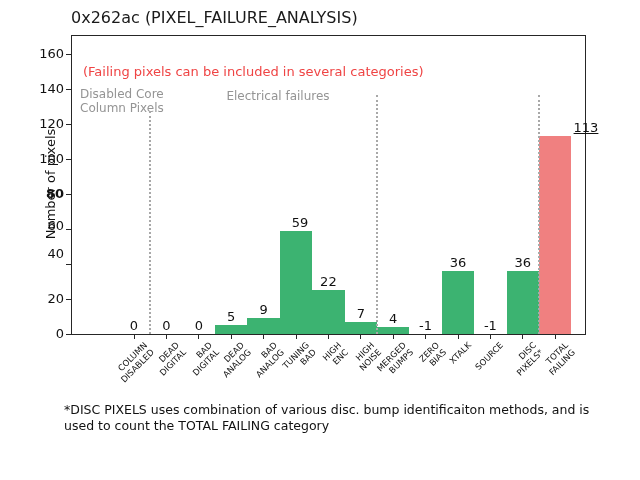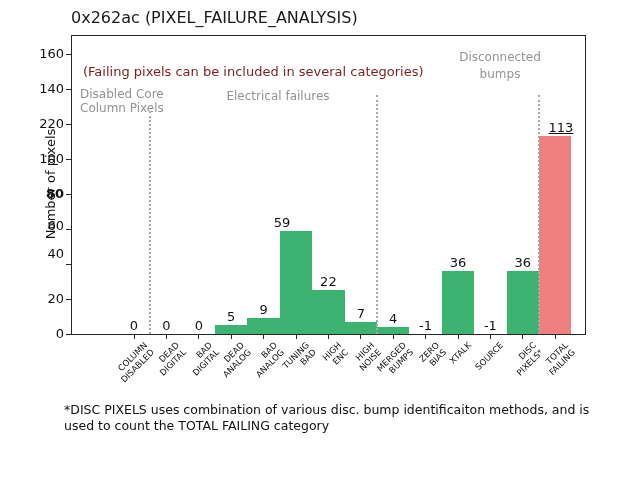--- a/index.html
+++ b/index.html
@@ -12,59 +12,57 @@
   .bar{position:absolute;}
   .vlabel{position:absolute;width:44px;text-align:center;font-size:13px;line-height:16px;color:#111;}
   .ytick{position:absolute;width:5px;height:1px;background:#262626;}
   .yticklabel{position:absolute;width:34px;text-align:right;font-size:13px;line-height:16px;color:#111;}
   .xtick{position:absolute;width:1px;height:4px;background:#262626;}
   .xlabel{position:absolute;width:110px;text-align:right;font-size:8.5px;line-height:10px;color:#111;
           transform-origin:100% 0;transform:rotate(-45deg);white-space:pre-line;}
   .separator{position:absolute;width:0;border-left:2px dotted #a8a8a8;}
   .ann{position:absolute;white-space:pre-line;}
   #ann-independent-1{left:83px;top:45px;font-size:13px;line-height:16px;color:#111;}
-  #ann-independent-2{left:83px;top:64px;font-size:13px;line-height:16px;color:#7f1d1d;}
+  #ann-independent-2{left:83px;top:64px;font-size:13px;line-height:16px;color:#ef4444;}
   #ann-disabled-core{left:80px;top:88px;font-size:12px;line-height:13.5px;color:#949494;}
   #ann-electrical{left:278px;top:90px;transform:translateX(-50%);font-size:12px;line-height:13px;color:#949494;}
   #ann-disconnected{left:500px;top:49px;transform:translateX(-50%);font-size:12px;line-height:17px;color:#949494;text-align:center;}
   #footnote{left:64px;top:402px;width:540px;font-size:12.5px;line-height:15.5px;color:#111;}
 </style>
 </head>
 <body>
 
 <div id="figure">
   <div id="chart-title" class="abs">0x262ac (PIXEL_FAILURE_ANALYSIS)</div>
 
   <div id="ylabel" class="abs">Number of pixels</div>
 
   <div id="plot-area" class="abs"></div>
 
   <div id="ann-independent-2" class="ann">(Failing pixels can be included in several categories)</div>
   <div id="ann-disabled-core" class="ann">Disabled Core
 Column Pixels</div>
   <div id="ann-electrical" class="ann">Electrical failures</div>
-  <div id="ann-disconnected" class="ann">Disconnected
-bumps</div>
 
   <div id="footnote" class="ann abs">*DISC PIXELS uses combination of various disc. bump identificaiton methods, and is
 used to count the TOTAL FAILING category</div>
 <div class="ytick" style="left: 66px; top: 333.5px;"></div>
     <div class="yticklabel" style="left: 30px; top: 326px; white-space: pre-line;">0</div>
     <div class="ytick" style="left: 66px; top: 298.5px;"></div>
     <div class="yticklabel" style="left: 30px; top: 291px; white-space: pre-line;">20</div>
     <div class="ytick" style="left: 66px; top: 263.5px;"></div>
     <div class="yticklabel" style="left: 30px; top: 246px; white-space: pre-line;">40</div>
     <div class="ytick" style="left: 66px; top: 228.5px;"></div>
     <div class="yticklabel" style="left: 30px; top: 218px; white-space: pre-line;">60</div>
     <div class="ytick" style="left: 66px; top: 193.5px;"></div>
     <div class="yticklabel" style="left: 30px; top: 186px; white-space: pre-line; font-weight: bold;">80</div>
     <div class="ytick" style="left: 66px; top: 158.5px;"></div>
     <div class="yticklabel" style="left: 30px; top: 151px; white-space: pre-line;">100</div>
     <div class="ytick" style="left: 66px; top: 123.5px;"></div>
-    <div class="yticklabel" style="left: 30px; top: 116px; white-space: pre-line;">220</div>
+    <div class="yticklabel" style="left: 30px; top: 116px; white-space: pre-line;">120</div>
     <div class="ytick" style="left: 66px; top: 88.5px;"></div>
     <div class="yticklabel" style="left: 30px; top: 81px; white-space: pre-line;">140</div>
     <div class="ytick" style="left: 66px; top: 53.5px;"></div>
     <div class="yticklabel" style="left: 30px; top: 46px; white-space: pre-line;">160</div>
     <div class="vlabel" style="left: 112px; top: 318px; white-space: pre-line;">0</div>
     <div class="xtick" style="left: 133.5px; top: 335px;"></div>
     <div class="xlabel" style="left: 32px; top: 340px; white-space: pre-line;">COLUMN
 DISABLED</div>
     <div class="vlabel" style="left: 144.4px; top: 318px; white-space: pre-line;">0</div>
     <div class="xtick" style="left: 165.9px; top: 335px;"></div>
@@ -78,21 +76,21 @@
     <div class="vlabel" style="left: 209.2px; top: 309.25px; white-space: pre-line;">5</div>
     <div class="xtick" style="left: 230.7px; top: 335px;"></div>
     <div class="xlabel" style="left: 129.2px; top: 340px; white-space: pre-line;">DEAD
 ANALOG</div>
     <div class="bar" style="left: 247.4px; width: 32.4px; top: 318.25px; height: 15.75px; background: rgb(60, 179, 113);"></div>
     <div class="vlabel" style="left: 241.6px; top: 302.25px; white-space: pre-line;">9</div>
     <div class="xtick" style="left: 263.1px; top: 335px;"></div>
     <div class="xlabel" style="left: 161.6px; top: 340px; white-space: pre-line;">BAD
 ANALOG</div>
     <div class="bar" style="left: 279.8px; width: 32.4px; top: 230.75px; height: 103.25px; background: rgb(60, 179, 113);"></div>
-    <div class="vlabel" style="left: 260px; top: 214.75px; white-space: pre-line;">59</div>
+    <div class="vlabel" style="left: 278px; top: 214.75px; white-space: pre-line;">59</div>
     <div class="xtick" style="left: 295.5px; top: 335px;"></div>
     <div class="xlabel" style="left: 194px; top: 340px; white-space: pre-line;">TUNING
 BAD</div>
     <div class="bar" style="left: 312.2px; width: 32.4px; top: 290.25px; height: 43.75px; background: rgb(60, 179, 113);"></div>
     <div class="vlabel" style="left: 306.4px; top: 274.25px; white-space: pre-line;">22</div>
     <div class="xtick" style="left: 327.9px; top: 335px;"></div>
     <div class="xlabel" style="left: 226.4px; top: 340px; white-space: pre-line;">HIGH
 ENC</div>
     <div class="bar" style="left: 344.6px; width: 32.4px; top: 321.75px; height: 12.25px; background: rgb(60, 179, 113);"></div>
     <div class="vlabel" style="left: 338.8px; top: 305.75px; white-space: pre-line;">7</div>
@@ -114,20 +112,20 @@
     <div class="xlabel" style="left: 356px; top: 340px; white-space: pre-line;">XTALK</div>
     <div class="vlabel" style="left: 468.4px; top: 318px; white-space: pre-line;">-1</div>
     <div class="xtick" style="left: 489.9px; top: 335px;"></div>
     <div class="xlabel" style="left: 388.4px; top: 340px; white-space: pre-line;">SOURCE</div>
     <div class="bar" style="left: 506.6px; width: 32.4px; top: 271px; height: 63px; background: rgb(60, 179, 113);"></div>
     <div class="vlabel" style="left: 500.8px; top: 255px; white-space: pre-line;">36</div>
     <div class="xtick" style="left: 522.3px; top: 335px;"></div>
     <div class="xlabel" style="left: 420.8px; top: 340px; white-space: pre-line;">DISC
 PIXELS*</div>
     <div class="bar" style="left: 539px; width: 32.4px; top: 136.25px; height: 197.75px; background: rgb(240, 128, 128);"></div>
-    <div class="vlabel" style="left: 539px; top: 120.25px; white-space: pre-line; text-decoration: underline;">113</div>
+    <div class="vlabel" style="left: 564px; top: 120.25px; white-space: pre-line; text-decoration: underline;">113</div>
     <div class="xtick" style="left: 554.7px; top: 335px;"></div>
     <div class="xlabel" style="left: 453.2px; top: 340px; white-space: pre-line;">TOTAL
 FAILING</div>
     <div class="separator" style="left: 149.2px; top: 111px; height: 223px;"></div>
     <div class="separator" style="left: 376px; top: 95px; height: 239px;"></div>
     <div class="separator" style="left: 538px; top: 95px; height: 239px;"></div>
   </div>
 
 </body></html>

